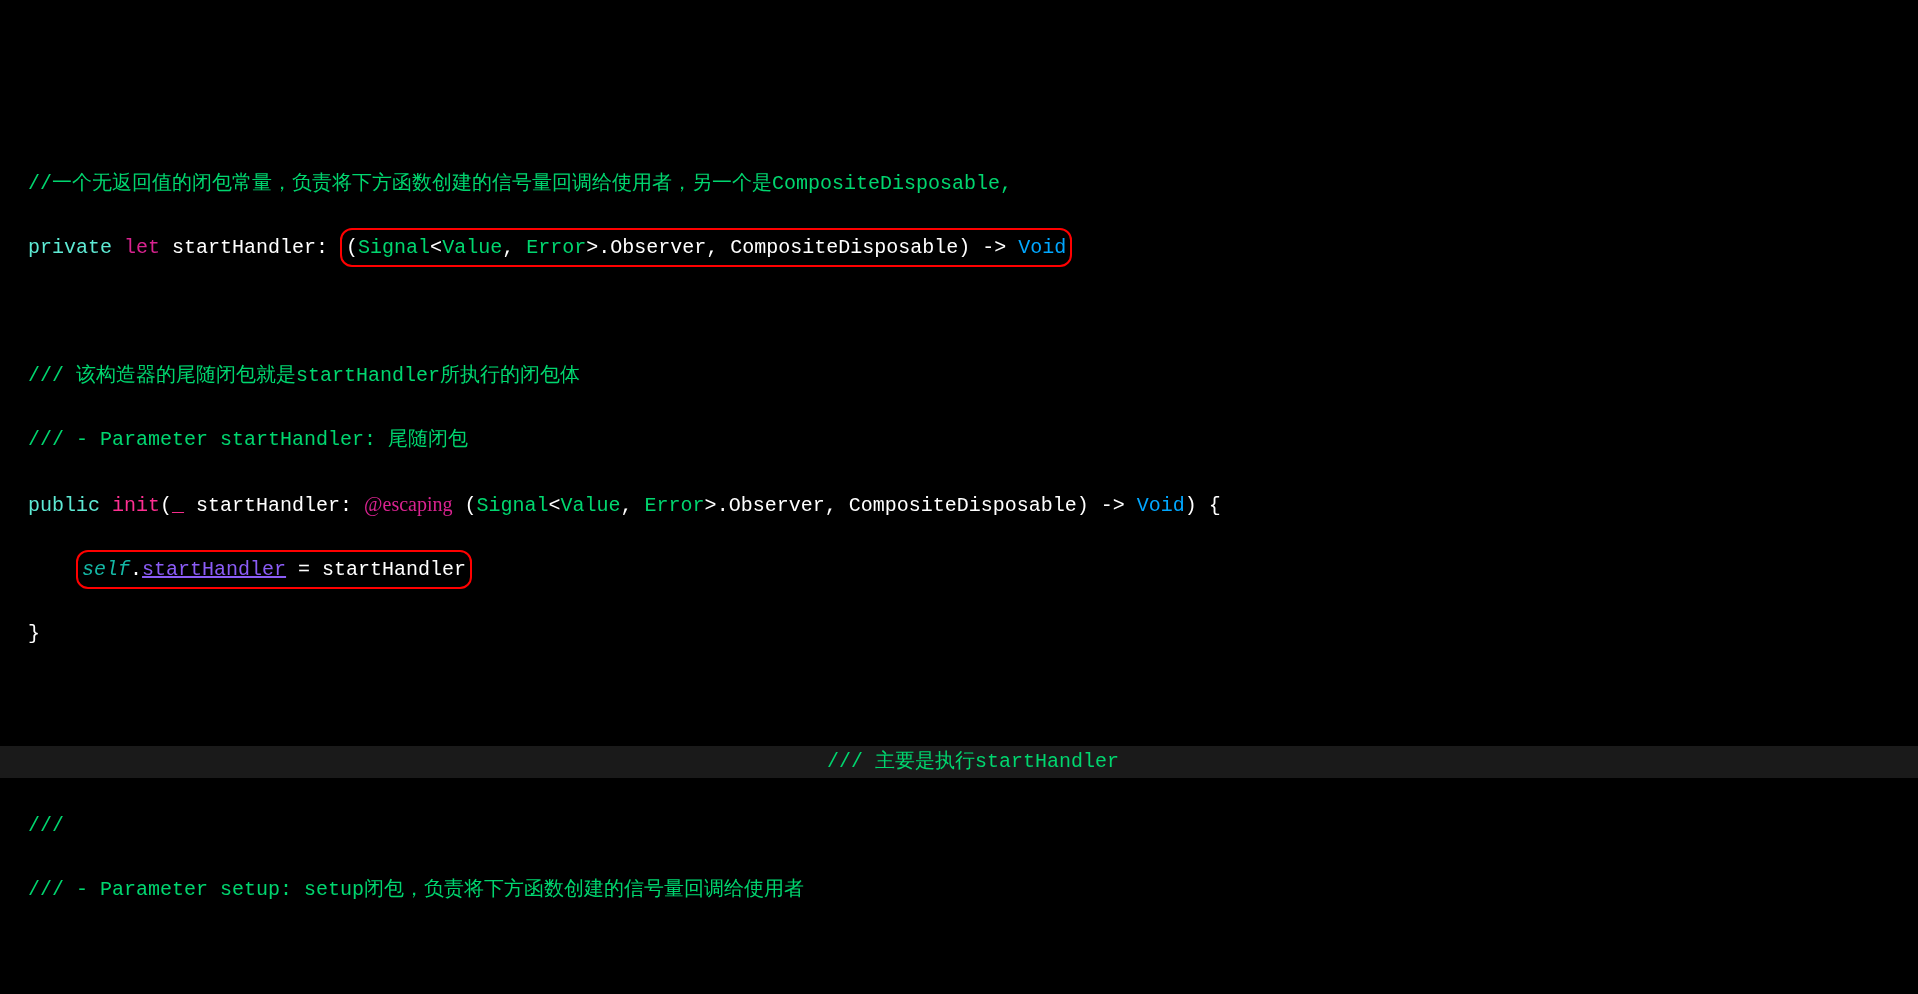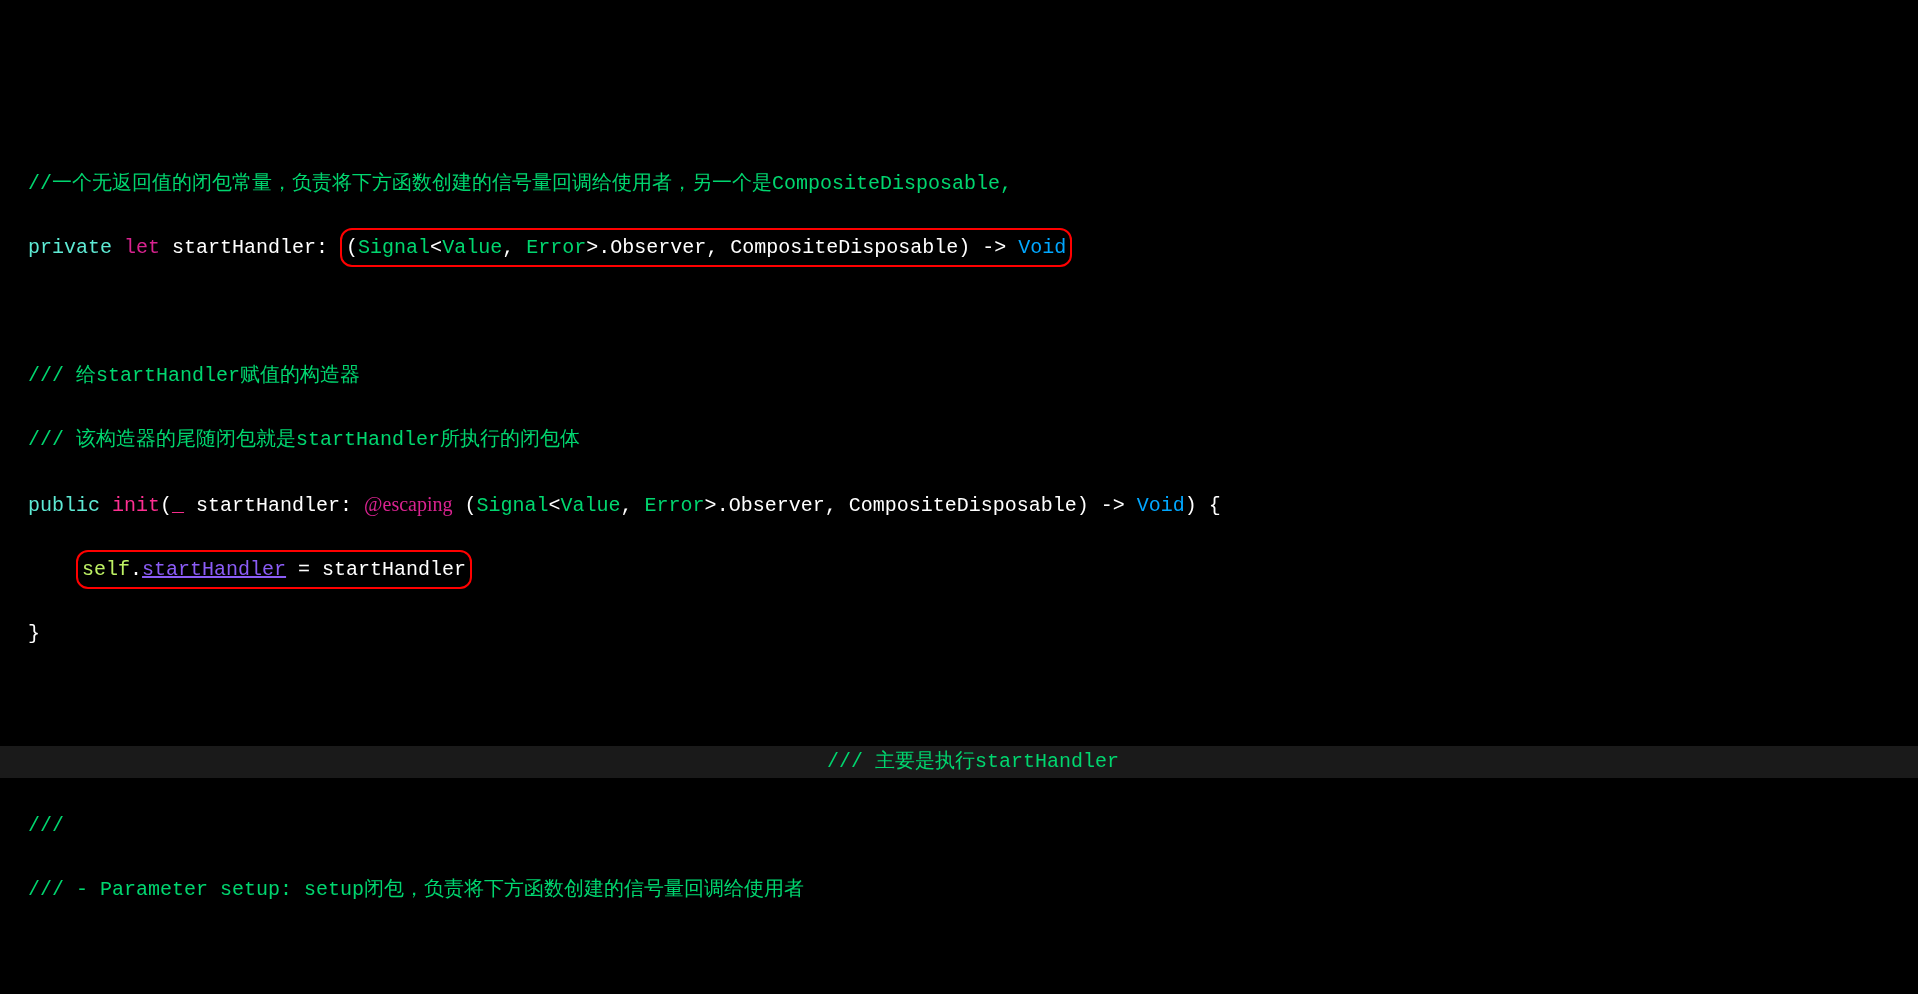--- a/index.html
+++ b/index.html
@@ -11,21 +11,21 @@
     color: #ffffff;
     padding: 8px 0 8px 28px;
     white-space: pre;
     overflow-x: auto;
   }
   .line { position: relative; }
   .comment { color: #00d66f; }
   .keyword-access { color: #5eead4; }
   .keyword-decl { color: #ff2f92; margin-top: 13px; }
   .keyword-let { color: #d92390; }
-  .keyword-self { color: #bef264; }
+  .keyword-self { color: #14b8a6; font-style: italic; }
   .ident { color: #ffffff; }
   .type-signal { color: #00d66f; }
   .type-value { color: #00d66f; }
   .type-error { color: #00d66f; }
   .type-observer { color: #ffffff; }
   .type-compdisp { color: #ffffff; }
   .type-void { color: #00a7ff; }
   .attr { color: #d92390; font-family: Liberation Serif, serif; }
   .member-green { color: #8b5cf6; text-decoration: underline; }
   .paren { color: #ffffff; }
@@ -47,22 +47,22 @@
 </style>
 </head>
 <body>
 
 
 
 <div>
 <div class="line"><span class="comment">//一个无返回值的闭包常量，负责将下方函数创建的信号量回调给使用者，另一个是CompositeDisposable,</span></div>
 <div class="line"><span class="keyword-access">private</span> <span class="keyword-let">let</span><span class="ident"> startHandler: </span><span class="redbox"><span class="paren">(</span><span class="type-signal">Signal</span><span class="punct">&lt;</span><span class="type-value">Value</span><span class="punct">, </span><span class="type-error">Error</span><span class="punct">&gt;</span><span class="punct">.</span><span class="type-observer">Observer</span><span class="punct">, </span><span class="type-compdisp">CompositeDisposable</span><span class="paren">)</span><span class="punct"> -&gt; </span><span class="type-void">Void</span></span></div>
 <div class="line"> </div>
-<div class="line"><span class="comment">/// 给startHandler赋值的构造器</span></div>
 <div class="line"><span class="comment">/// 该构造器的尾随闭包就是startHandler所执行的闭包体</span></div>
+<div class="line"><span class="comment">/// - Parameter startHandler: 尾随闭包</span></div>
 <div class="line"><span class="keyword-access">public</span> <span class="keyword-decl">init</span><span class="paren">(</span><span class="keyword-decl">_</span><span class="param-label"> startHandler: </span><span class="attr">@escaping</span><span> </span><span class="paren">(</span><span class="type-signal">Signal</span><span class="punct">&lt;</span><span class="type-value">Value</span><span class="punct">, </span><span class="type-error">Error</span><span class="punct">&gt;</span><span class="punct">.</span><span class="type-observer">Observer</span><span class="punct">, </span><span class="type-compdisp">CompositeDisposable</span><span class="paren">)</span><span class="punct"> -&gt; </span><span class="type-void">Void</span><span class="paren">) {</span></div>
 <div class="line">    <span class="redbox"><span class="keyword-self">self</span><span class="punct">.</span><span class="member-green">startHandler</span><span class="ident"> = startHandler</span></span></div>
 <div class="line"><span class="paren">}</span></div>
 <div class="line"> </div>
 <span class="highlight-line"><span class="comment">/// 主要是执行startHandler</span></span>
 <div class="line"><span class="comment">///</span></div>
 <div class="line"><span class="comment">/// - Parameter setup: setup闭包，负责将下方函数创建的信号量回调给使用者</span></div>
 
 
 

